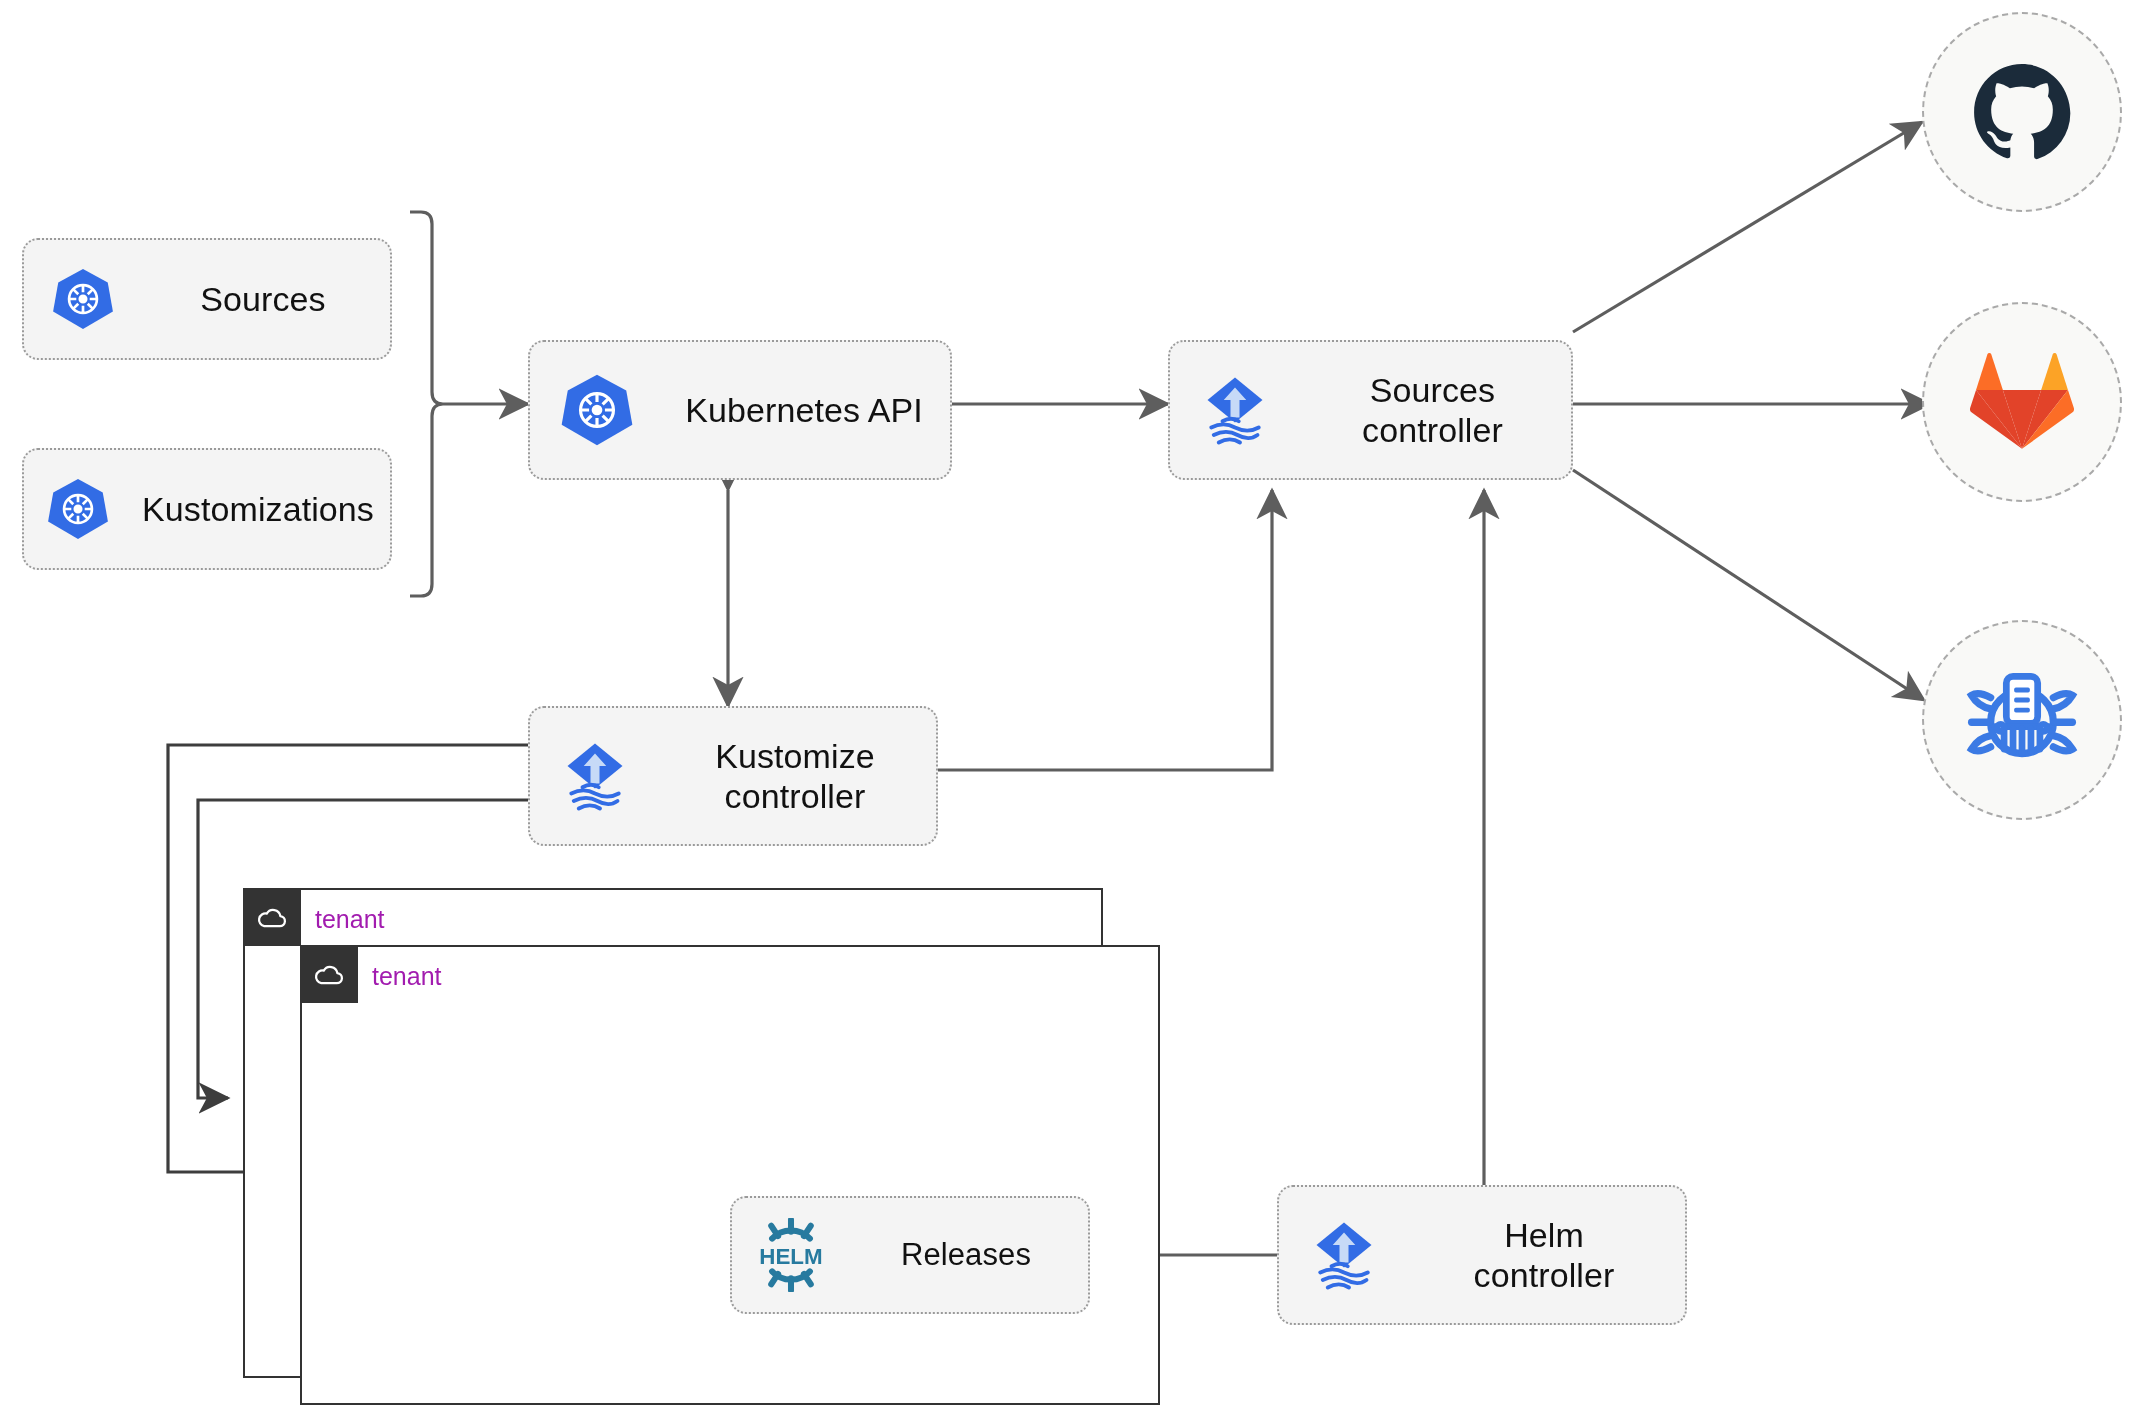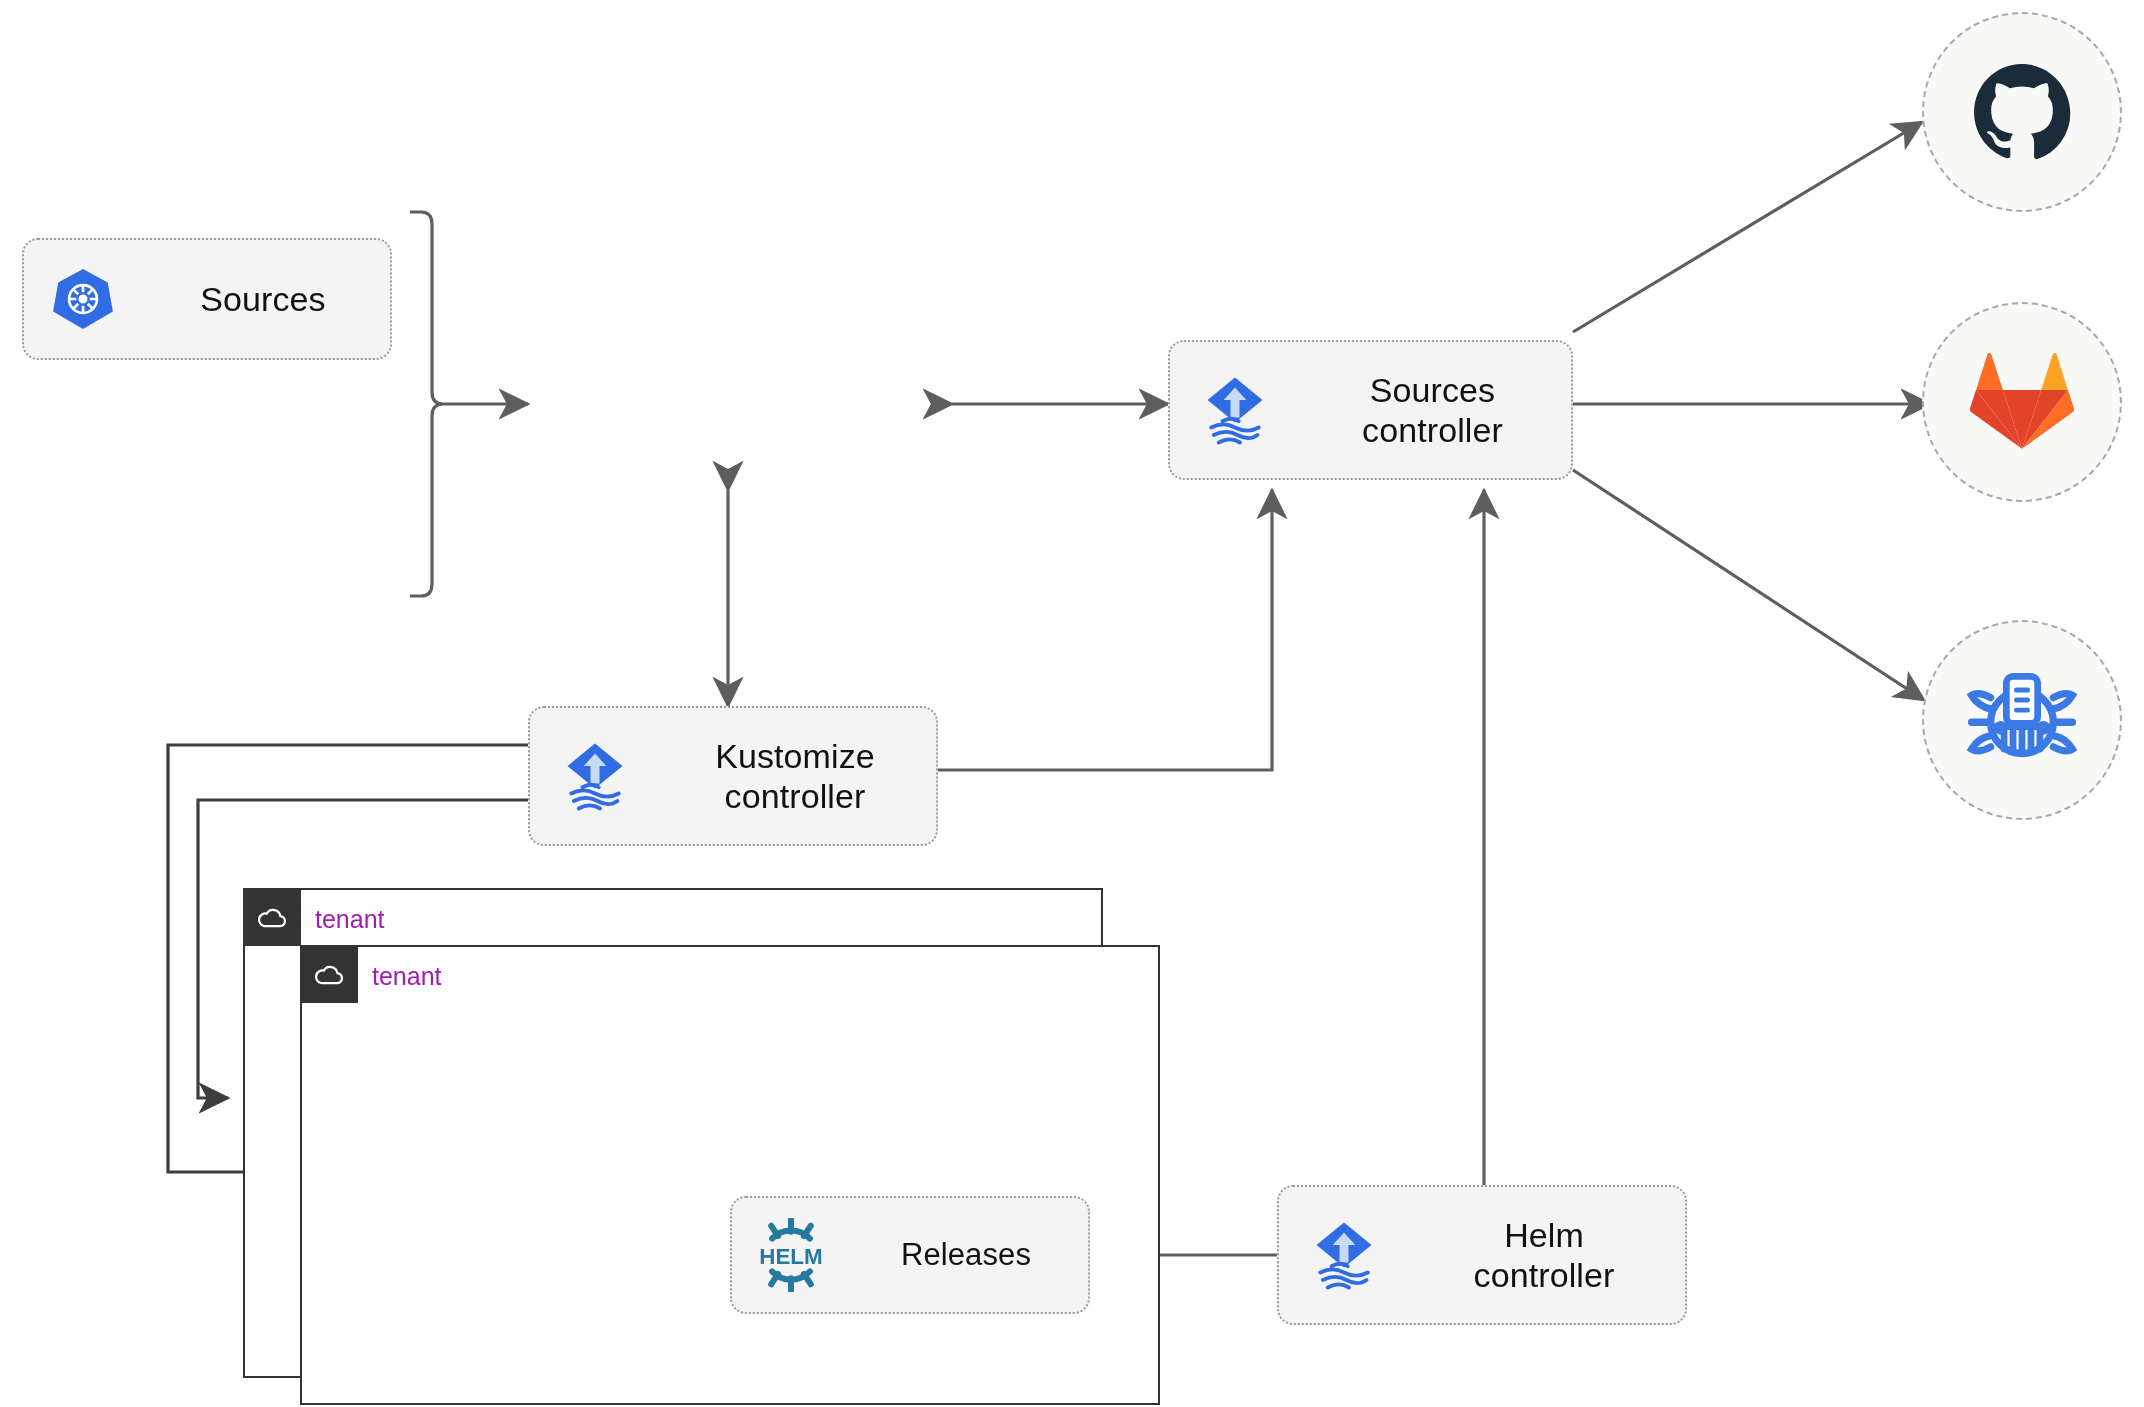--- a/index.html
+++ b/index.html
@@ -139,21 +139,49 @@
             <circle cx="32" cy="32" r="13.5"></circle>
             <circle cx="32" cy="32" r="3.1" fill="#fff"></circle>
             <path d="M32 18.5v7 M32 38.5v7 M18.5 32h7 M38.5 32h7
                      M22.4 22.4l5 5 M36.6 36.6l5 5 M41.6 22.4l-5 5 M27.4 36.6l-5 5"></path>
           </g>
         </svg>
       </span>
       <span class="lbl">Sources</span>
     </div>
 
-
+    <div class="card" style="left:22px;top:448px;width:370px;height:122px;">
+      <span class="ico" style="width:108px;">
+        <svg width="66" height="66" viewBox="0 0 64 64">
+          <polygon points="32,3 56,16 61,44 32,61 3,44 8,16" fill="#326ce5"></polygon>
+          <g fill="none" stroke="#ffffff" stroke-width="2.6">
+            <circle cx="32" cy="32" r="13.5"></circle>
+            <circle cx="32" cy="32" r="3.1" fill="#fff"></circle>
+            <path d="M32 18.5v7 M32 38.5v7 M18.5 32h7 M38.5 32h7
+                     M22.4 22.4l5 5 M36.6 36.6l5 5 M41.6 22.4l-5 5 M27.4 36.6l-5 5"></path>
+          </g>
+        </svg>
+      </span>
+      <span class="lbl">Kustomizations</span>
+    </div>
+
+    <div class="card" style="left:528px;top:340px;width:424px;height:140px;">
+      <span class="ico" style="width:134px;">
+        <svg width="78" height="78" viewBox="0 0 64 64">
+          <polygon points="32,3 56,16 61,44 32,61 3,44 8,16" fill="#326ce5"></polygon>
+          <g fill="none" stroke="#ffffff" stroke-width="2.6">
+            <circle cx="32" cy="32" r="13.5"></circle>
+            <circle cx="32" cy="32" r="3.1" fill="#fff"></circle>
+            <path d="M32 18.5v7 M32 38.5v7 M18.5 32h7 M38.5 32h7
+                     M22.4 22.4l5 5 M36.6 36.6l5 5 M41.6 22.4l-5 5 M27.4 36.6l-5 5"></path>
+          </g>
+        </svg>
+      </span>
+      <span class="lbl">Kubernetes API</span>
+    </div>
 
     <div class="card" style="left:1168px;top:340px;width:405px;height:140px;">
       <span class="ico" style="width:130px;">
         <svg width="80" height="80" viewBox="0 0 64 64">
           <polygon points="32,6 54,24 32,42 10,24" fill="#326ce5"></polygon>
           <path d="M32 14 l9 10 h-5.4 v14 h-7.2 V24 H23 Z" fill="#c7daf7"></path>
           <g stroke="#326ce5" stroke-width="3.1" stroke-linecap="round" fill="none">
             <path d="M13 46 q10 -5 19 0 q10 5 19 0"></path>
             <path d="M15 52 q10 -5 19 0 q9 5 16 0"></path>
             <path d="M19 58 q9 -5 17 0"></path>

